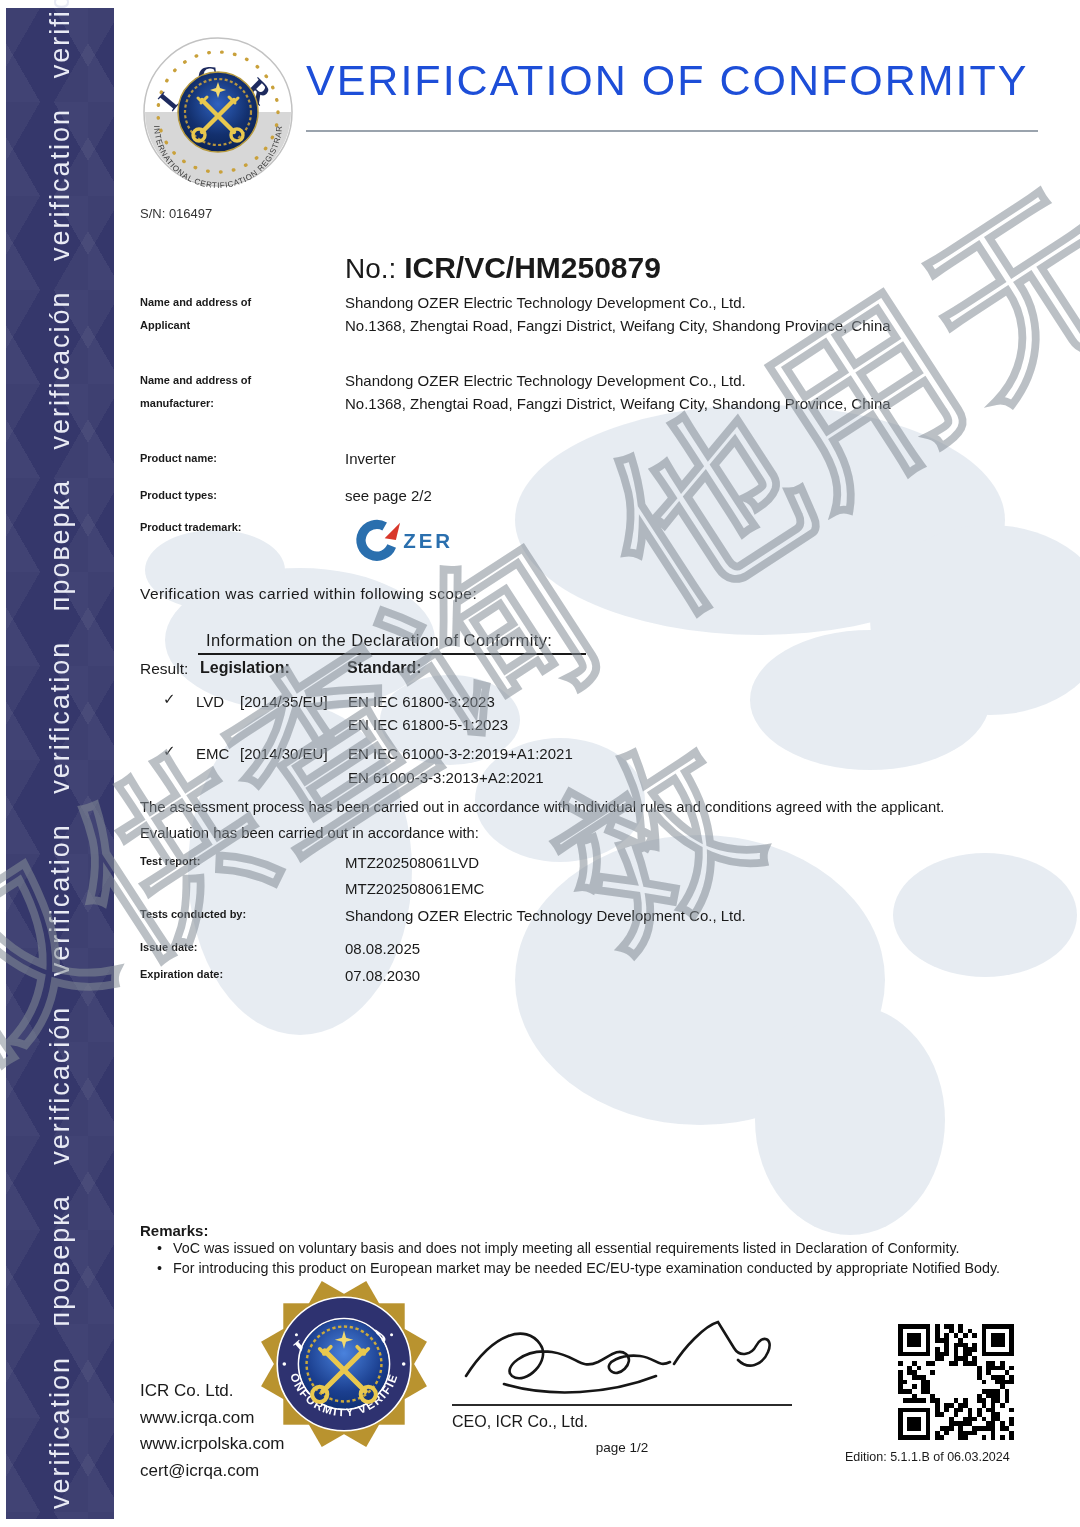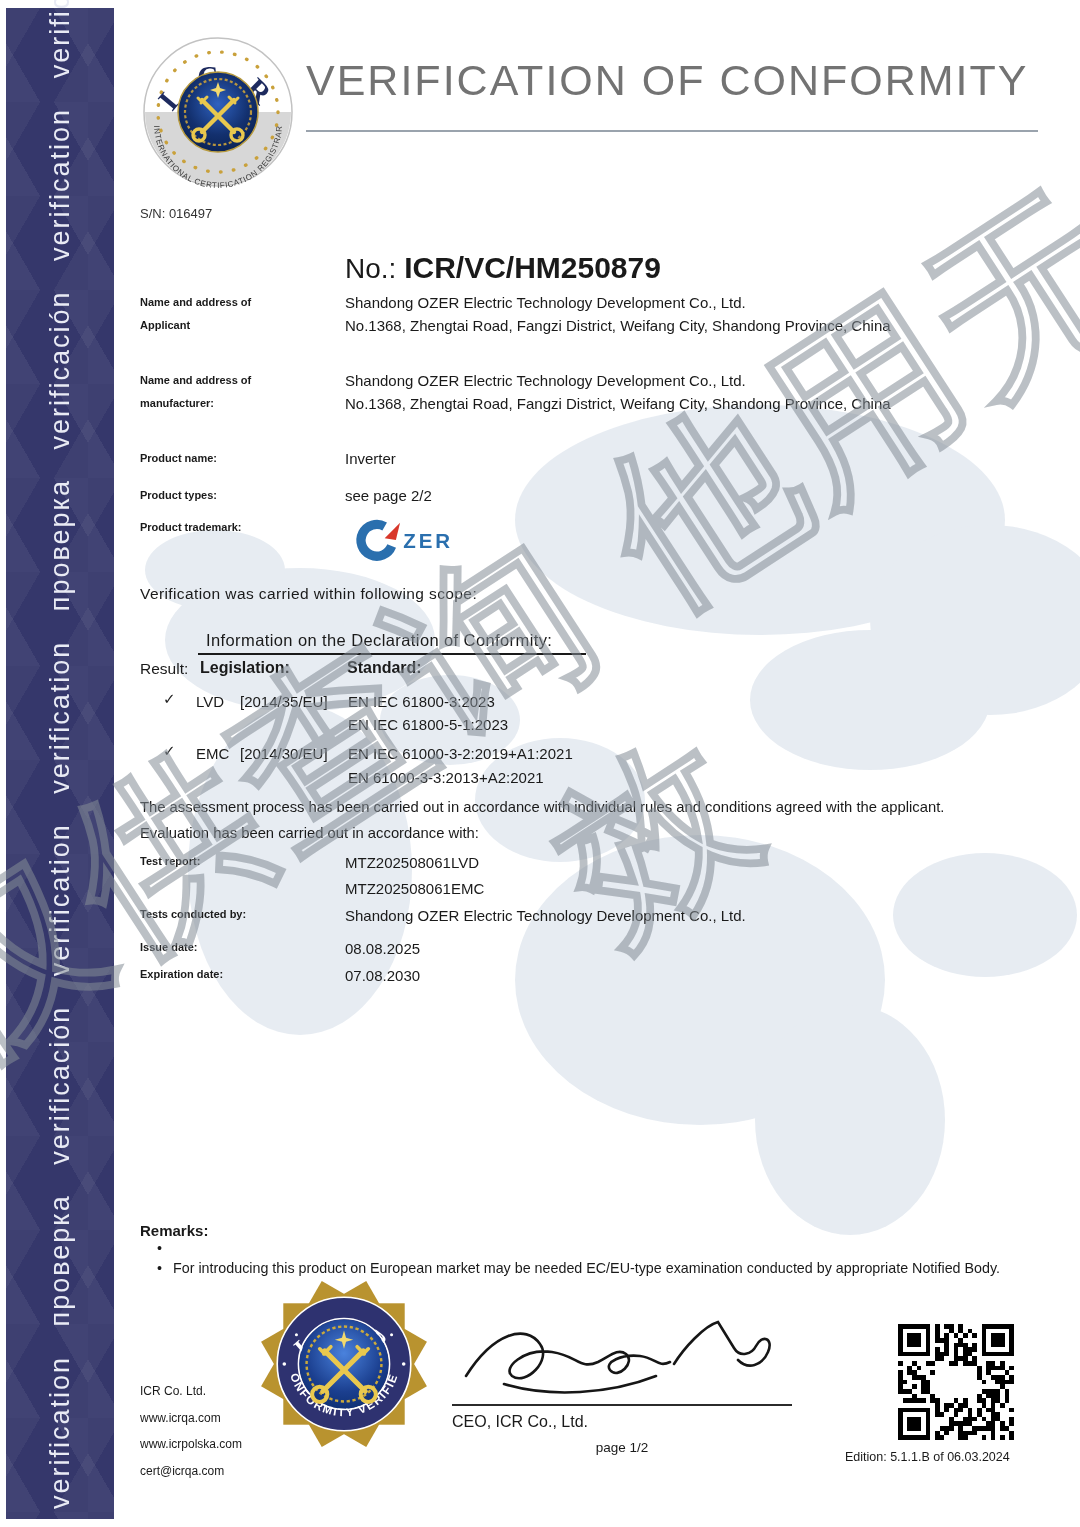--- a/index.html
+++ b/index.html
@@ -16,37 +16,37 @@
     writing-mode:vertical-rl;transform:rotate(180deg);
     color:#e8eaf4;font-size:27px;letter-spacing:2px;word-spacing:20px;
     white-space:nowrap;display:flex;align-items:center;justify-content:flex-start;
     padding-top:10px;box-sizing:border-box;}
   
   .mapwm{left:0;top:0;z-index:0;}
   .cnwm{left:-160px;top:480px;width:1500px;text-align:center;z-index:5;pointer-events:none;
     transform:rotate(-33deg);font-weight:bold;font-size:185px;letter-spacing:8px;
     color:transparent;-webkit-text-stroke:2px rgba(132,140,150,.55);}
   
-  .title{left:306px;top:56px;font-size:43px;letter-spacing:2px;color:#737373;
+  .title{left:306px;top:56px;font-size:43px;letter-spacing:2px;color:#1d4ed8;
     font-weight:500;white-space:nowrap;z-index:2;}
   .titlerule{left:306px;top:130px;width:732px;height:2px;background:#9aa3ad;z-index:2;}
   .serial{left:140px;top:206px;font-size:13px;color:#333;z-index:2;}
   .noline{left:345px;top:213px;font-size:28px;z-index:2;white-space:nowrap;margin-top:38px;}
   .noline .num{font-weight:bold;font-size:30px;}
   .lbl{font-weight:bold;font-size:11px;line-height:23px;z-index:2;}
   .val{font-size:15px;line-height:23px;z-index:2;}
   .z2{z-index:2;}
   .scope{left:140px;top:585px;font-size:15.5px;letter-spacing:.4px;}
   .docheading{left:198px;top:631px;font-size:16.5px;letter-spacing:.4px;
     border-bottom:2px solid #1a1a1a;padding:0 34px 3px 8px;}
   .colhead{font-weight:bold;font-size:16px;}
   .check{font-size:15px;color:#222;}
   .para{font-size:14.8px;}
   .remark-bullet{font-size:14.3px;}
-  .contact{left:140px;top:1378px;font-size:12px;line-height:26.5px;z-index:2;}
+  .contact{left:140px;top:1378px;font-size:17px;line-height:26.5px;z-index:2;}
   .sigline{left:452px;top:1404px;width:340px;height:2px;background:#2b2b2b;z-index:2;}
   .ceoline{left:452px;top:1413px;width:340px;text-align:left;font-size:16px;z-index:2;}
   .pageline{left:452px;top:1440px;width:340px;text-align:center;font-size:13.5px;z-index:2;}
   .edition{left:845px;top:1450px;width:170px;font-size:12.5px;z-index:2;}
   .qrwrap{left:898px;top:1324px;width:116px;height:116px;z-index:2;}
   .ceoverlay{left:898px;top:1324px;width:116px;height:116px;display:flex;align-items:center;
     justify-content:center;font-weight:bold;font-size:25px;letter-spacing:3px;z-index:3;
     font-family:"DejaVu Sans",sans-serif;}
   svg text{font-family:"Liberation Serif","DejaVu Serif",serif;}
   .sans-t{font-family:"Liberation Sans","DejaVu Sans",sans-serif !important;}
@@ -174,20 +174,21 @@
   <div class="abs val" style="left:345px;top:877px;">MTZ202508061EMC</div>
   <div class="abs lbl" style="left:140px;top:903px;">Tests conducted by:</div>
   <div class="abs val" style="left:345px;top:904px;">Shandong OZER Electric Technology Development Co., Ltd.</div>
   <div class="abs lbl" style="left:140px;top:936px;">Issue date:</div>
   <div class="abs val" style="left:345px;top:937px;">08.08.2025</div>
   <div class="abs lbl" style="left:140px;top:963px;">Expiration date:</div>
   <div class="abs val" style="left:345px;top:964px;">07.08.2030</div>
 
   <div class="abs lbl" style="left:140px;top:1219px;font-size:15px;">Remarks:</div>
   <div class="abs remark-bullet z2" style="left:157px;top:1240px;">•</div>
+  <div class="abs remark-bullet z2" style="left:173px;top:1240px;width:880px;">VoC was issued on voluntary basis and does not imply meeting all essential requirements listed in Declaration of Conformity.</div>
   <div class="abs remark-bullet z2" style="left:157px;top:1260px;">•</div>
   <div class="abs remark-bullet z2" style="left:173px;top:1260px;width:880px;">For introducing this product on European market may be needed EC/EU-type examination conducted by appropriate Notified Body.</div>
 
   <svg class="abs" style="left:258px;top:1278px;z-index:2;" width="172" height="172" viewBox="0 0 170 170">
     <defs>
       <radialGradient id="blue2" cx="50%" cy="38%" r="72%">
         <stop offset="0%" stop-color="#4a82dd"></stop>
           <stop offset="60%" stop-color="#1b3f8f"></stop>
         <stop offset="100%" stop-color="#0a2a68"></stop>
       </radialGradient>

